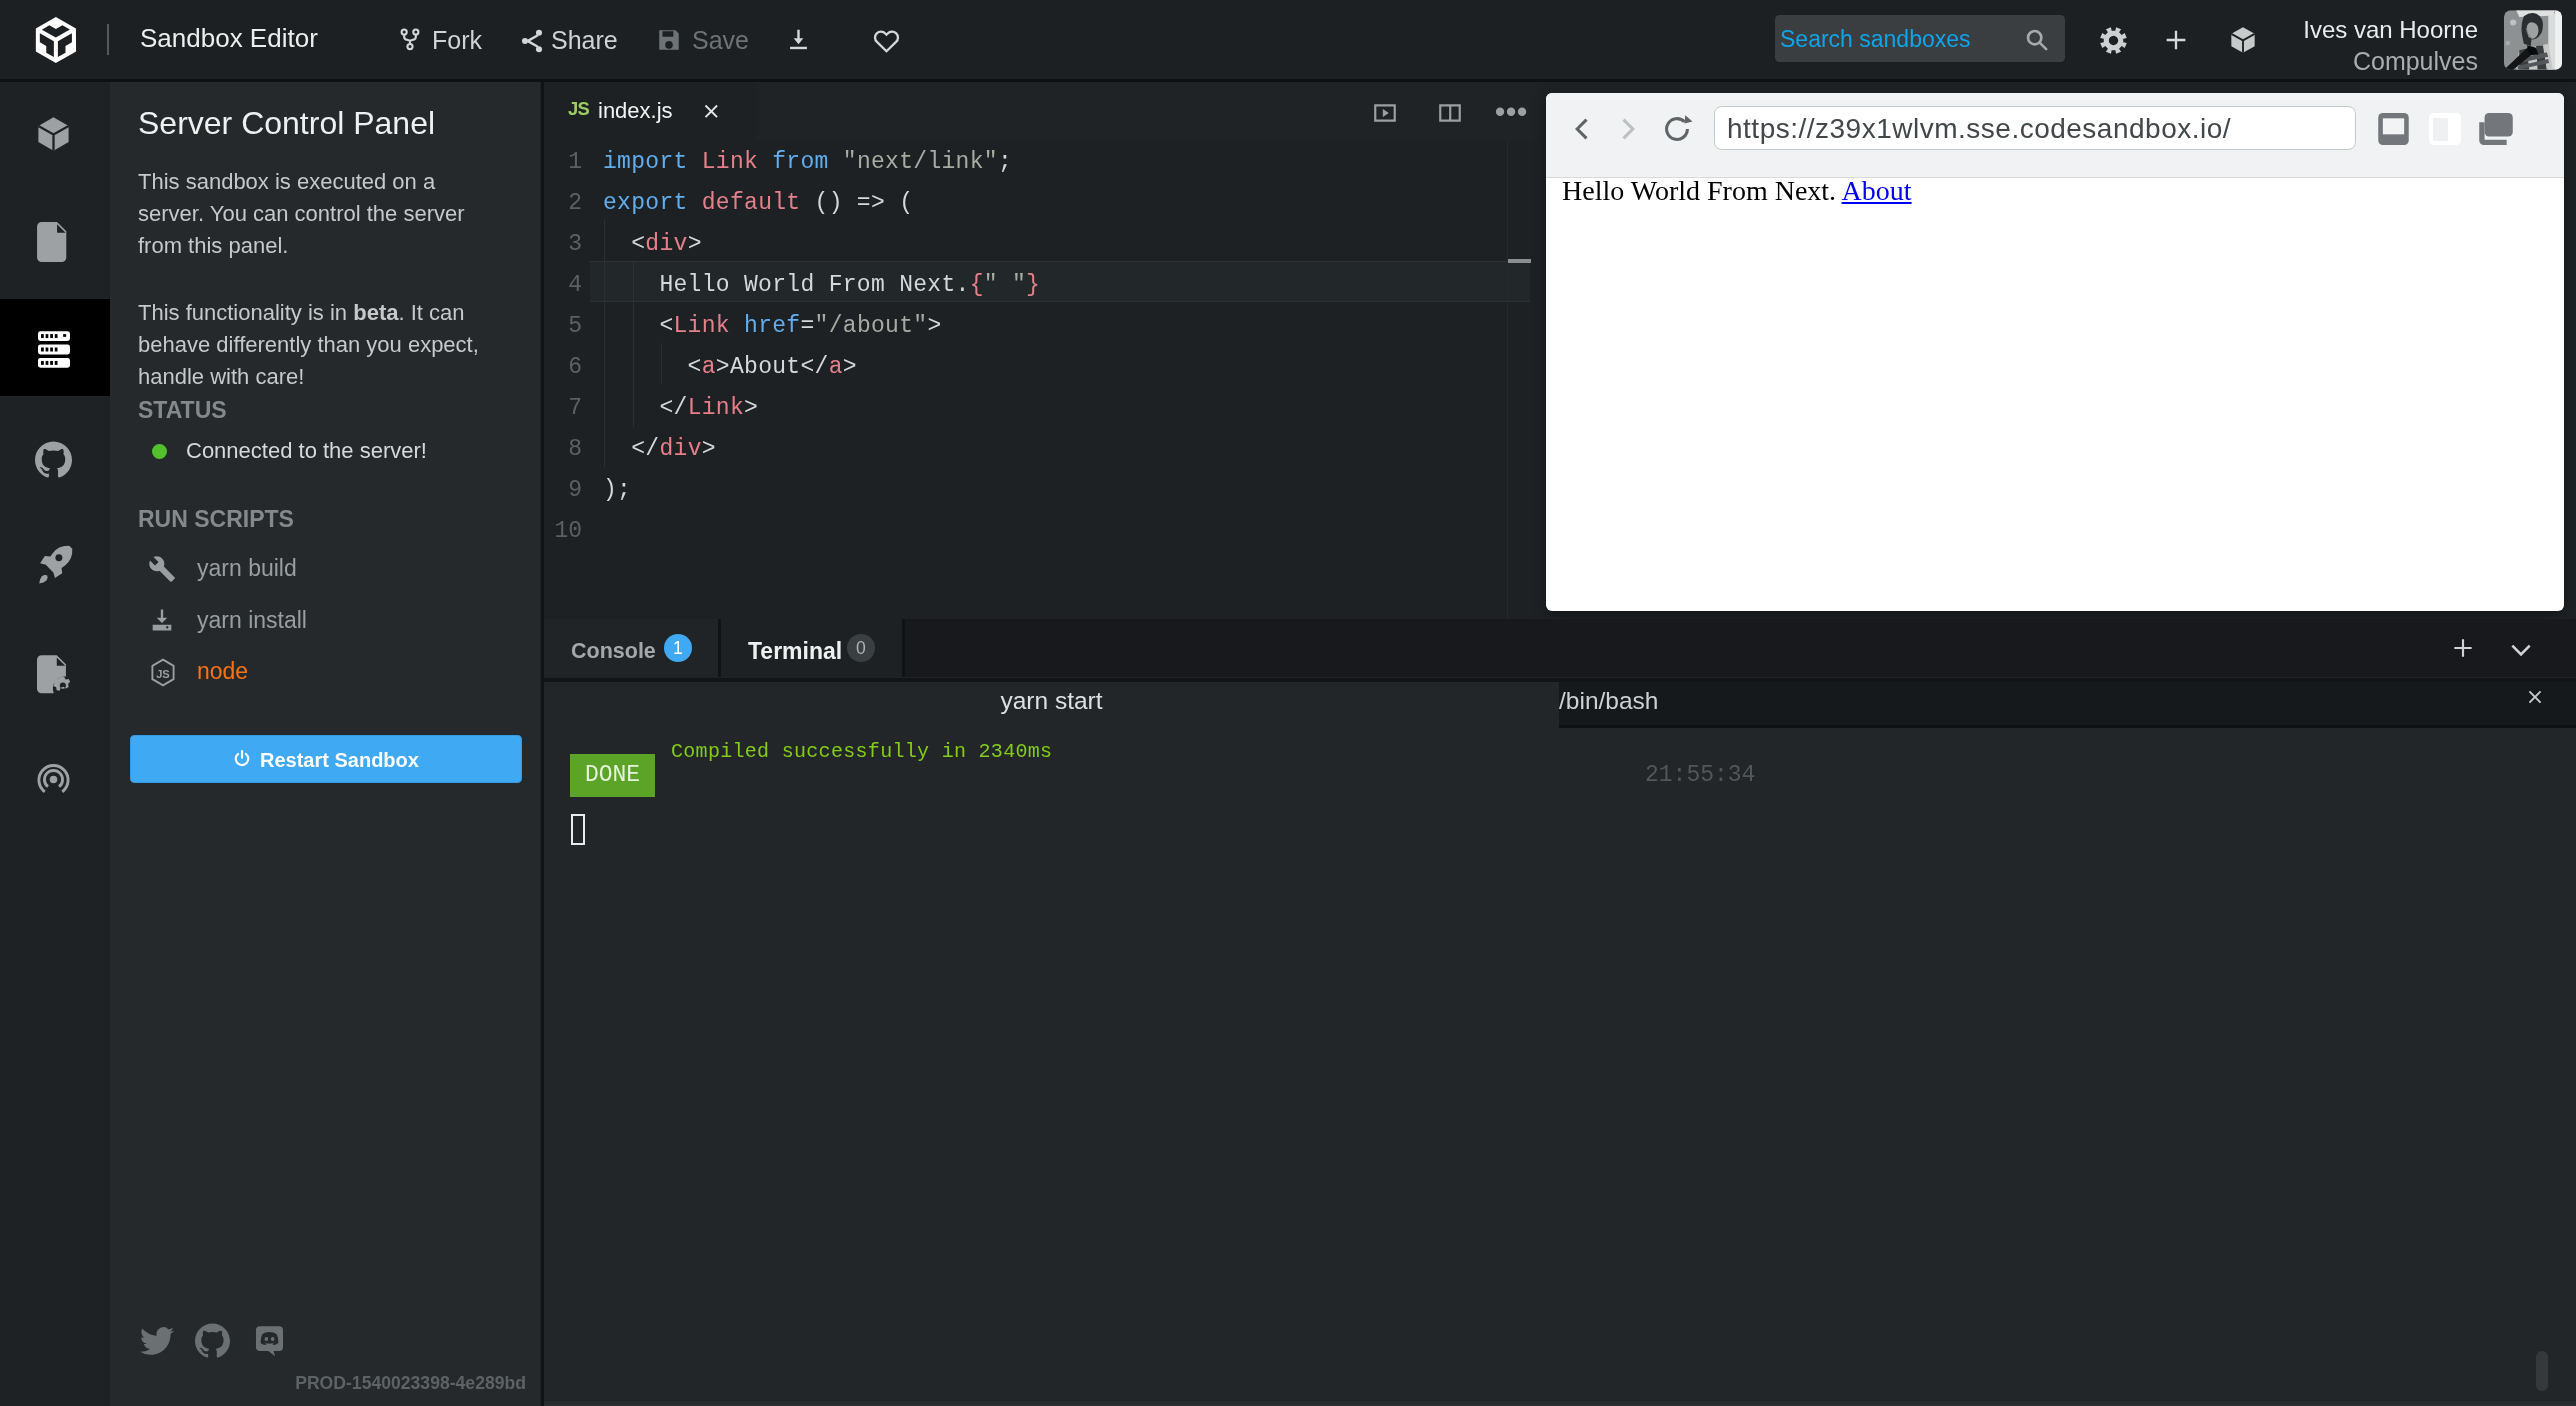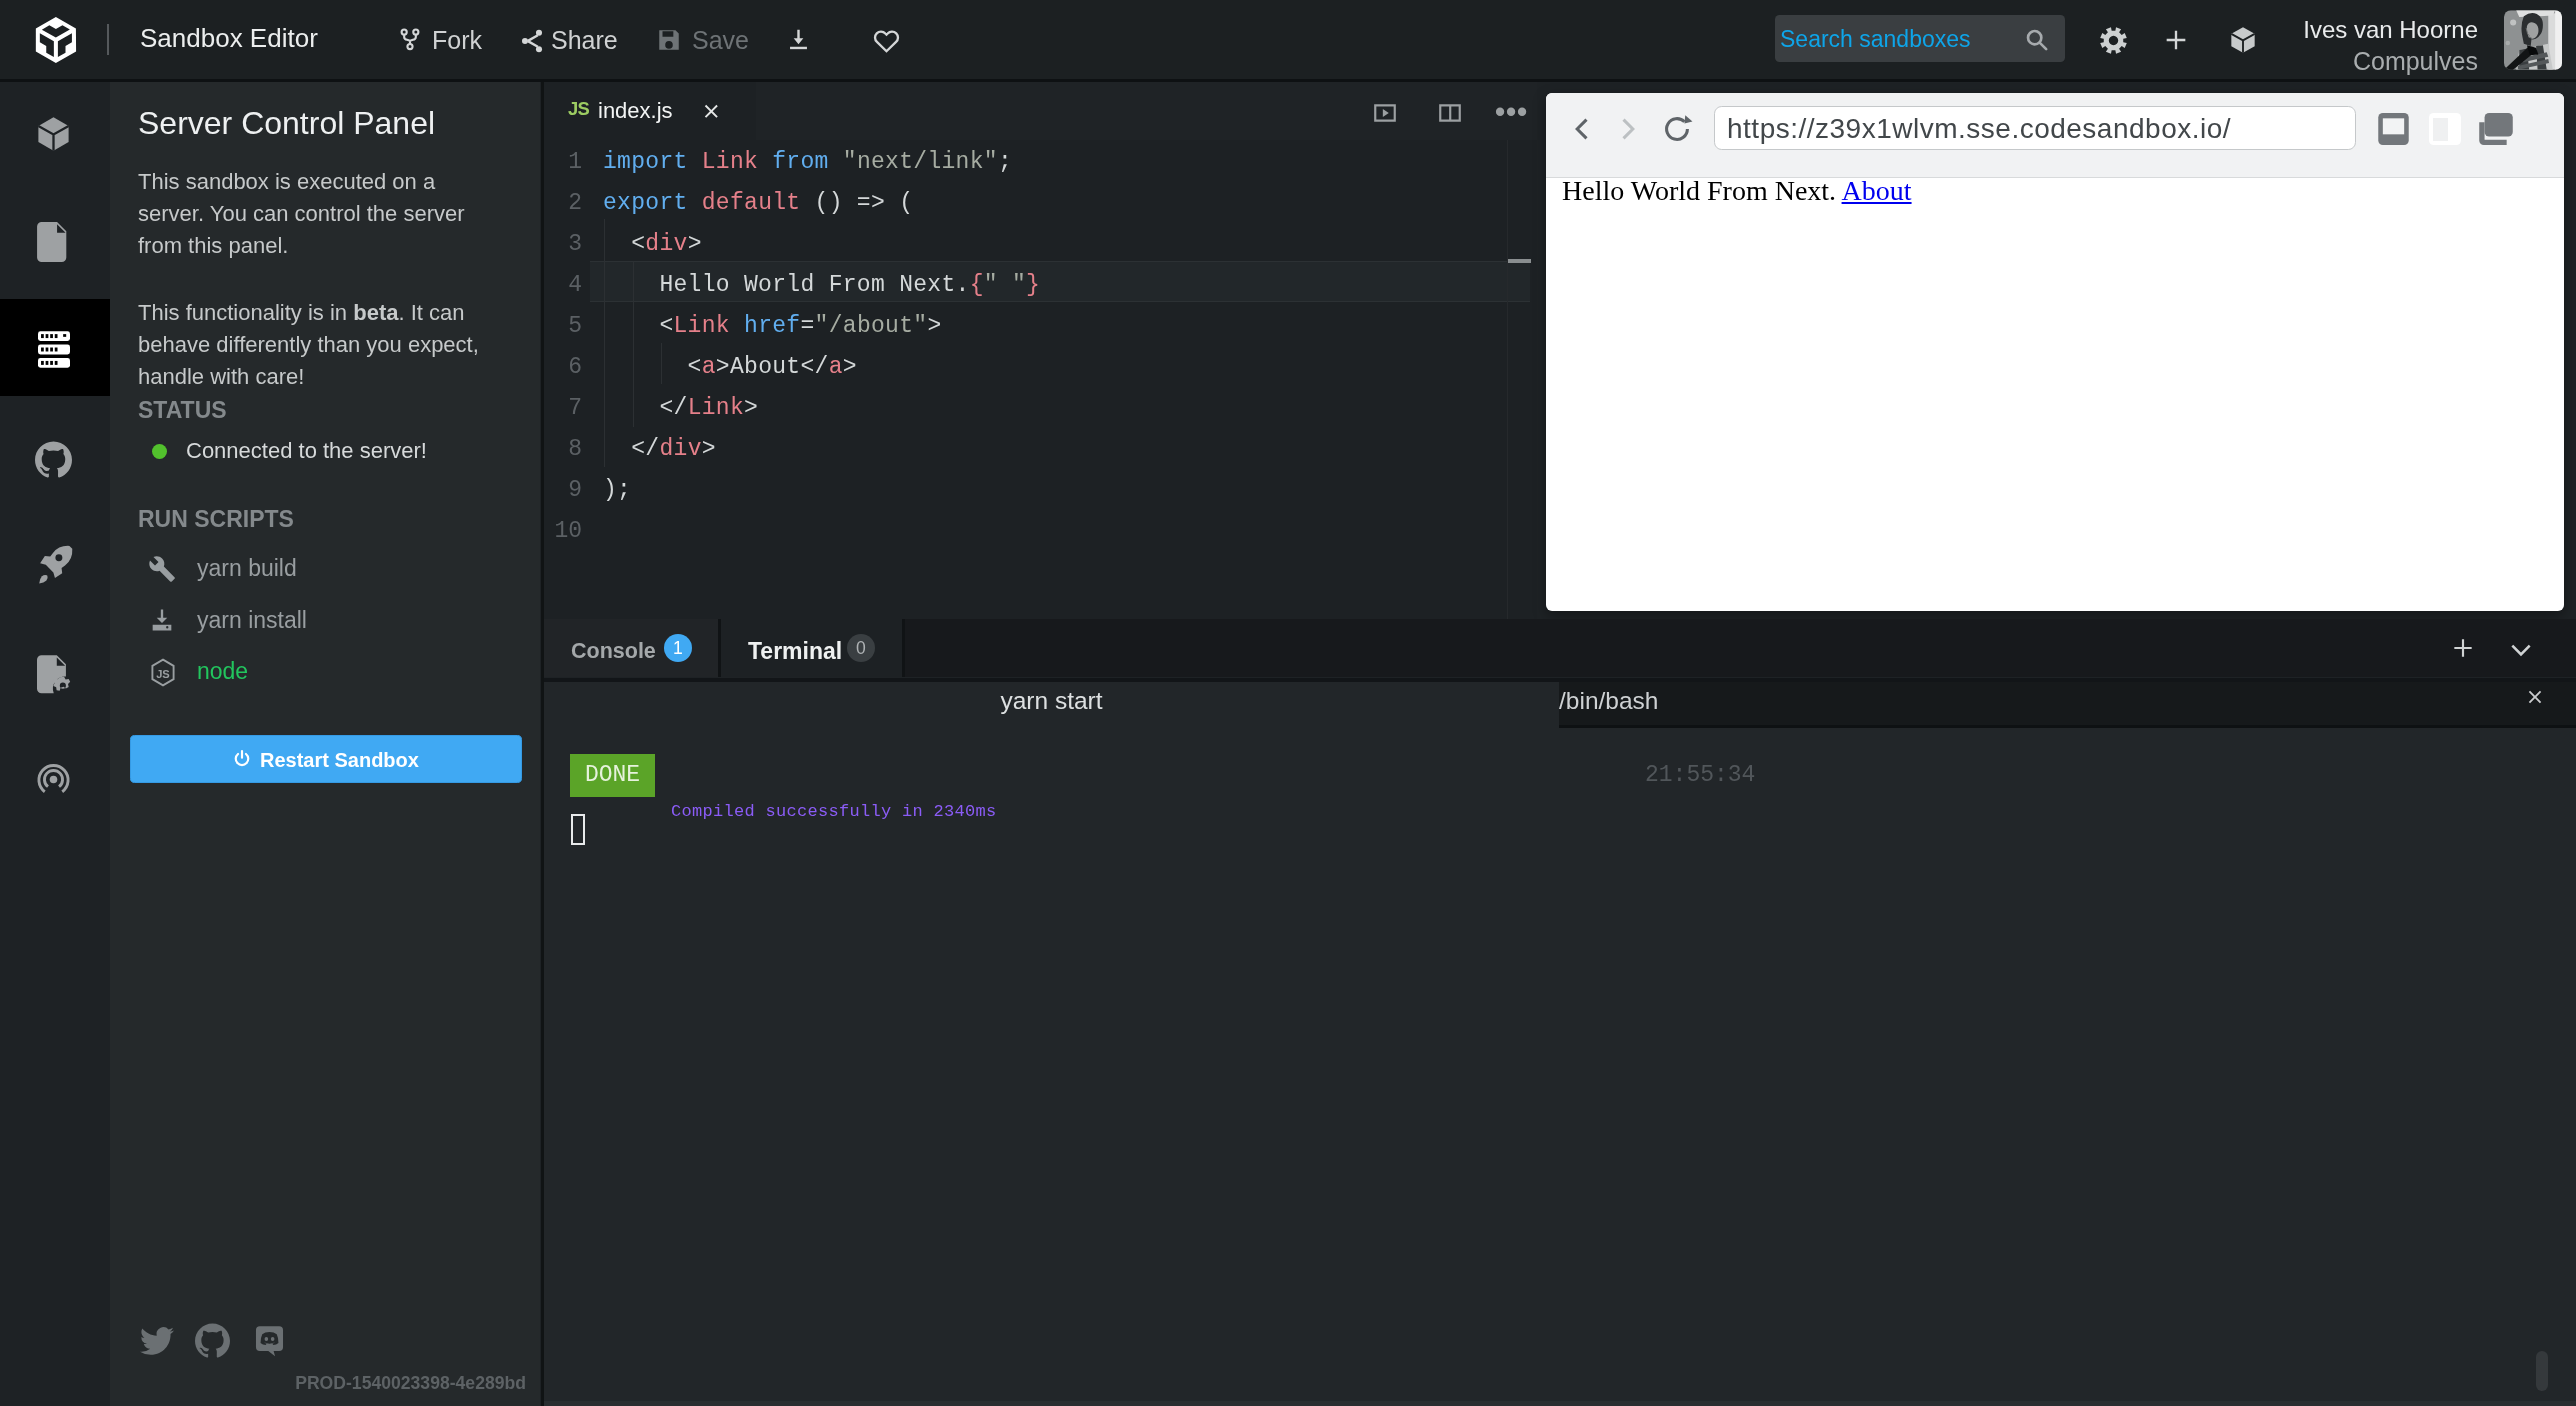--- a/index.html
+++ b/index.html
@@ -175,21 +175,21 @@
 <svg class="abs" style="left:148px;top:606px;" width="28" height="28" viewBox="0 0 24 24" fill="#999ea1">
   <path d="M11 3h2v7h3.5L12 14.5 7.5 10H11z"></path>
     <path d="M4 16h16v5H4zm11.5 2.2a1 1 0 102 0 1 1 0 00-2 0z" fill-rule="evenodd"></path>
 </svg>
 <div class="abs" style="left:197px;top:609px;font-size:23px;line-height:23px;color:#999ea1;">yarn install</div>
 
 <svg class="abs" style="left:149px;top:658px;" width="28" height="29" viewBox="0 0 24 26" fill="none" stroke="#999ea1" stroke-width="1.7">
   <path d="M12 1.5 L21.5 7 V19 L12 24.5 L2.5 19 V7 Z"></path>
   <text x="12" y="17.5" font-size="10" font-family="Liberation Sans" fill="#999ea1" stroke="none" text-anchor="middle" font-weight="bold">JS</text>
 </svg>
-<div class="abs" style="left:197px;top:660px;font-size:23px;line-height:23px;color:#22c55e;">node</div>
+<div class="abs" style="left:197px;top:660px;font-size:23px;line-height:23px;color:#f97316;">node</div>
 
 <div class="abs" style="left:130px;top:735px;width:392px;height:48px;background:#40a9f3;border:1.5px solid #359ae4;border-radius:4.6px;"></div>
 <svg class="abs" style="left:232px;top:749px;" width="20" height="20" viewBox="0 0 24 24" fill="none" stroke="#ffffff" stroke-width="2.6">
   <path d="M12 2.5v8" stroke-linecap="round"></path>
   <path d="M7.2 6a7.5 7.5 0 109.6 0" stroke-linecap="round"></path>
 </svg>
 <div class="abs" style="left:260px;top:750px;font-size:20px;line-height:20px;font-weight:bold;color:#ffffff;">Restart Sandbox</div>
 
 <svg class="abs" style="left:140px;top:1324px;" width="34" height="34" viewBox="0 0 24 24" fill="#6b7073">
   <path d="M23.953 4.57a10 10 0 01-2.825.775 4.958 4.958 0 002.163-2.723c-.951.555-2.005.959-3.127 1.184a4.92 4.92 0 00-8.384 4.482C7.69 8.095 4.067 6.13 1.64 3.162a4.822 4.822 0 00-.666 2.475c0 1.71.87 3.213 2.188 4.096a4.904 4.904 0 01-2.228-.616v.06a4.923 4.923 0 003.946 4.827 4.996 4.996 0 01-2.212.085 4.936 4.936 0 004.604 3.417 9.867 9.867 0 01-6.102 2.105c-.39 0-.779-.023-1.17-.067a13.995 13.995 0 007.557 2.209c9.053 0 13.998-7.496 13.998-13.985 0-.21 0-.42-.015-.63A9.935 9.935 0 0024 4.59z"></path>
@@ -295,18 +295,18 @@
 <div class="abs" style="left:1559px;top:725px;width:1017px;height:3.1px;background:#0e1113;"></div>
 <div class="abs" style="left:544px;top:689px;width:1015px;text-align:center;font-size:24.5px;line-height:24.5px;color:#dde0e1;">yarn start</div>
 <div class="abs" style="left:1559px;top:689px;width:1017px;text-align:left;font-size:24.5px;line-height:24.5px;color:#ced1d3;">/bin/bash</div>
 <svg class="abs" style="left:2528px;top:690px;" width="14" height="14" viewBox="0 0 16 16" fill="#caccce">
   <path d="M2.4.9L8 6.5 13.6.9 15.1 2.4 9.5 8l5.6 5.6-1.5 1.5L8 9.5l-5.6 5.6L.9 13.6 6.5 8 .9 2.4z"></path>
 </svg>
 
 <div class="abs" style="left:544px;top:728px;width:2032px;height:678px;background:#222629;"></div>
 <div class="abs" style="left:570px;top:754px;width:85px;height:43px;background:#5ba428;"></div>
 <div class="abs" style="left:570px;top:754px;width:85px;height:43px;text-align:center;font-family:'Liberation Mono',monospace;font-size:23px;line-height:43px;color:#e6f2dc;">DONE</div>
-<div class="abs" style="left:671px;top:800px;font-family:'Liberation Mono',monospace;font-size:17px;line-height:23px;letter-spacing:0.3px;color:#8b5cf6;">Compiled successfully in 2340ms</div>
+<div class="abs" style="left:671px;top:740px;font-family:'Liberation Mono',monospace;font-size:20px;line-height:23px;letter-spacing:0.3px;color:#84cc16;">Compiled successfully in 2340ms</div>
 <div class="abs" style="left:1645px;top:764px;font-family:'Liberation Mono',monospace;font-size:23px;line-height:23px;color:#51565a;">21:55:34</div>
 <div class="abs" style="left:571px;top:814px;width:14px;height:31px;border:2.3px solid #e8eaeb;"></div>
 <div class="abs" style="left:2536px;top:1351px;width:12.3px;height:40px;background:#35393c;border-radius:6.1px;"></div>
 <div class="abs" style="left:544px;top:1401px;width:2032px;height:4.6px;background:#292d30;"></div>
 
 
 </body></html>

